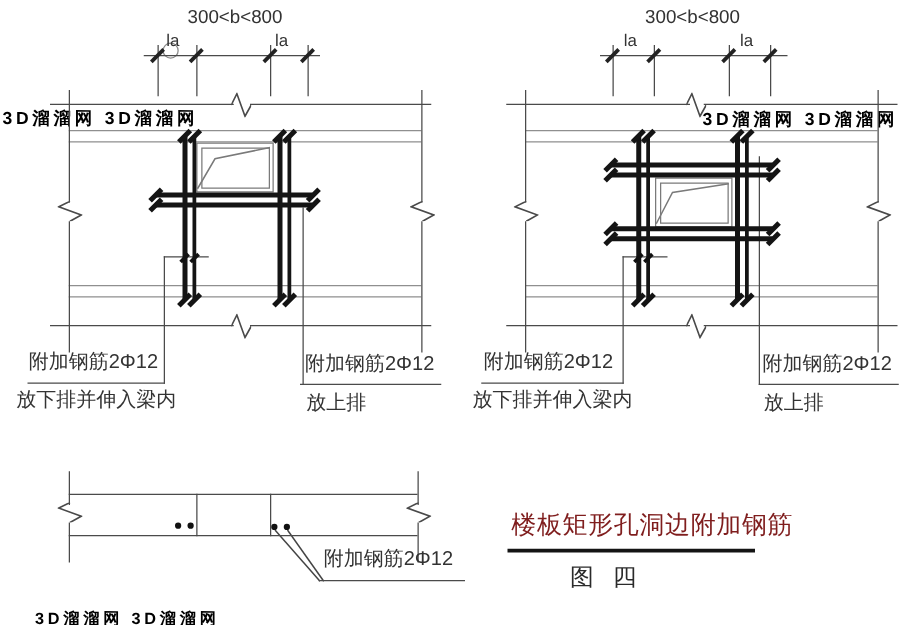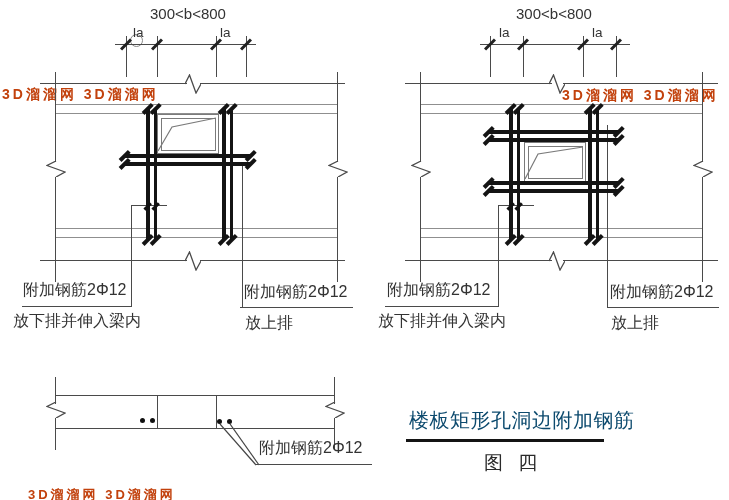--- a/index.html
+++ b/index.html
@@ -16,24 +16,24 @@
   .tick{width:14px;height:3px;background:#222;transform:rotate(-45deg);}
   .arrow{width:9px;height:2.5px;background:#111;transform:rotate(-45deg);}
   .rect{position:absolute;border:1px solid #7a7a7a;background:transparent;z-index:1;}
   .circ{position:absolute;border:1.3px solid #8a8a8a;border-radius:50%;background:transparent;z-index:1;}
   .dot{position:absolute;width:5px;height:5px;border-radius:50%;background:#111;z-index:2;}
   svg.line-art{position:absolute;z-index:2;}
   .wm-big{
     position:absolute;left:380px;top:356px;font-size:66px;font-weight:700;letter-spacing:2px;
     color:rgba(235,235,235,.65);-webkit-text-stroke:1.5px #d9d9d9;z-index:0;white-space:nowrap;
   }
-  .wm-band{position:absolute;color:#c2410c;font-size:14px;font-weight:700;letter-spacing:3px;
+  .wm-band{position:absolute;color:#000000;font-size:14px;font-weight:700;letter-spacing:3px;
     white-space:nowrap;z-index:0;}
-  .title-txt{font-size:20px;color:#0c4a6e;letter-spacing:0.5px;}
-  .fig-txt{font-size:19px;color:#2a2a2a;word-spacing:10px;margin-left:28px;}
+  .title-txt{font-size:20px;color:#7f1d1d;letter-spacing:0.5px;}
+  .fig-txt{font-size:19px;color:#2a2a2a;word-spacing:10px;}
 </style>
 </head>
 <body>
 
 <div id="canvas">
 
   <div class="wm-band" style="left:2px;top:86px;">3D溜溜网 3D溜溜网</div>
   <div class="wm-band" style="left:562px;top:87px;width:160px;overflow:hidden;">3D溜溜网 3D溜溜网</div>
   <div class="wm-band" style="left:28px;top:486px;font-size:13px;">3D溜溜网 3D溜溜网</div>
 

